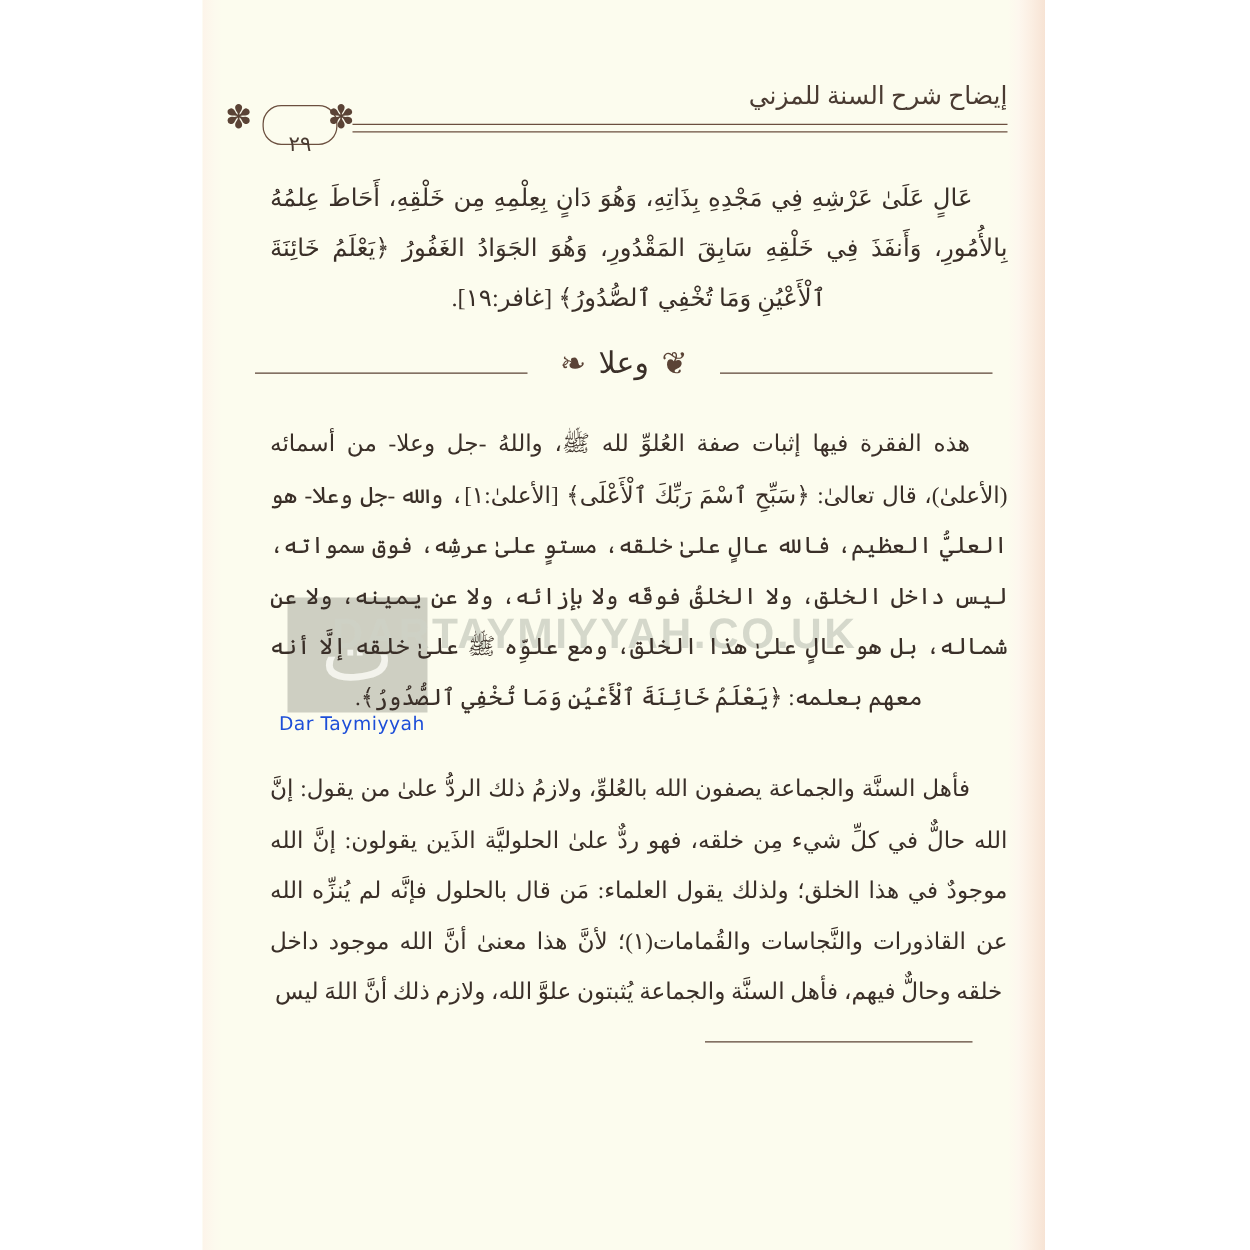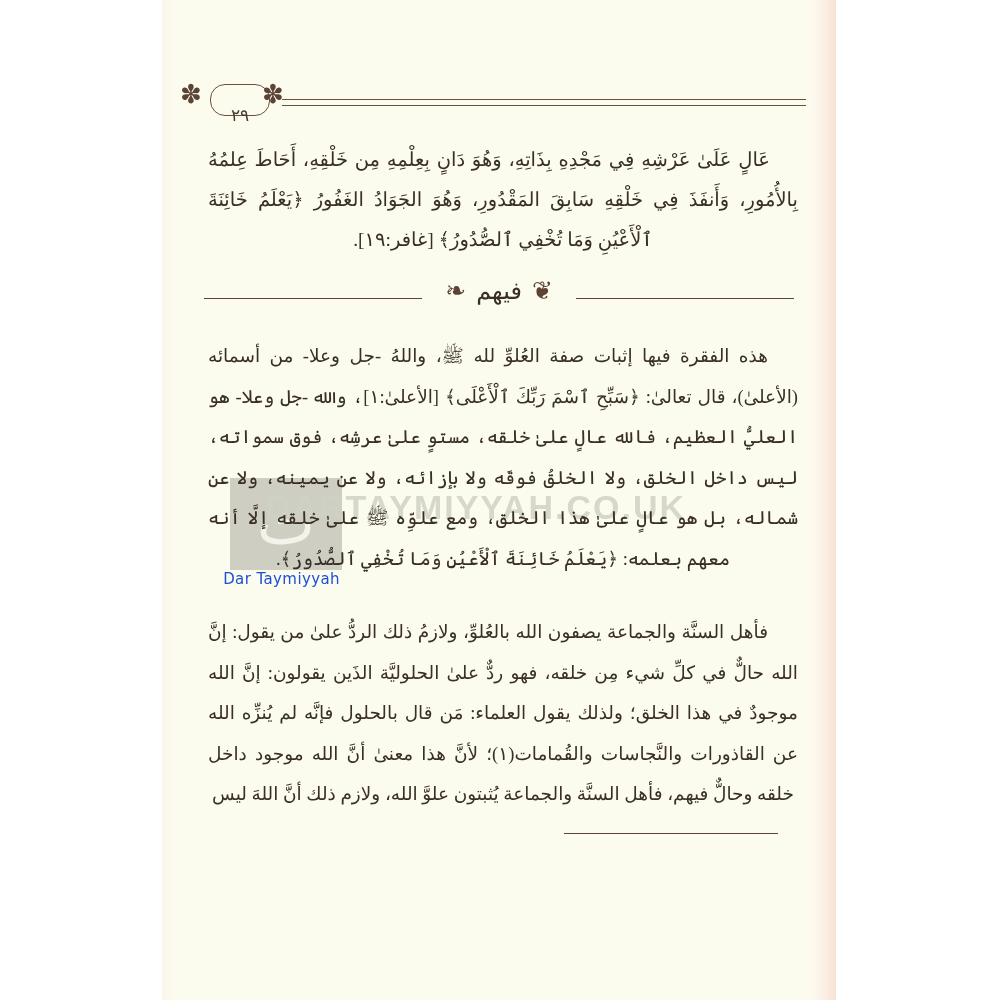--- a/index.html
+++ b/index.html
@@ -171,21 +171,21 @@
     font-size: 26px;
     line-height: 1;
     color: #5b4336;
   }
   #hdr-orn-left  { left: 18px; }
   #hdr-orn-right { left: 100px; }
 
   
   #body-col {
     position: absolute;
-    left: 4px;
+    left: 12px;
     top: 0;
     width: 674px;
     height: 760px;
     z-index: 2;
     border-radius: 32px;
   }
 
   .para {
     position: absolute;
     right: 42px;
@@ -290,20 +290,21 @@
     <div id="watermark">
       <div id="wm-logo-box">
         <span id="wm-logo-glyph">ت</span>
       </div>
       <div id="wm-wordmark">DARTAYMIYYAH.CO.UK</div>
       <div id="wm-subtext">Dar Taymiyyah</div>
     </div>
 
     <div id="header">
 
+      <div id="header-title">إيضاح شرح السنة للمزني</div>
 
       <div id="header-rule">
         <div class="r r1"></div>
         <div class="r r2"></div>
       </div>
 
       <span class="hdr-orn" id="hdr-orn-left">✽</span>
 
       <div id="page-num-medallion">
         <span id="page-num">٢٩</span>
@@ -319,21 +320,21 @@
       <div class="para sharh-para" id="sharh-p1">هذه الفقرة فيها إثبات صفة العُلوِّ لله ﷺ، واللهُ -جل وعلا- من أسمائه (الأعلىٰ)، قال تعالىٰ: ﴿سَبِّحِ ٱسْمَ رَبِّكَ ٱلْأَعْلَى﴾ [الأعلىٰ:١]، والله -جل وعلا- هو العليُّ العظيم، فالله عالٍ علىٰ خلقه، مستوٍ علىٰ عرشِه، فوق سمواته، ليس داخل الخلق، ولا الخلقُ فوقَه ولا بإزائه، ولا عن يمينه، ولا عن شماله، بل هو عالٍ علىٰ هذا الخلق، ومع علوِّه ﷺ علىٰ خلقه إلَّا أنه معهم بعلمه: ﴿يَعْلَمُ خَائِنَةَ ٱلْأَعْيُنِ وَمَا تُخْفِي ٱلصُّدُورُ﴾.</div>
 
       <div class="para sharh-para" id="sharh-p2">فأهل السنَّة والجماعة يصفون الله بالعُلوِّ، ولازمُ ذلك الردُّ علىٰ من يقول: إنَّ الله حالٌّ في كلِّ شيء مِن خلقه، فهو ردٌّ علىٰ الحلوليَّة الذَين يقولون: إنَّ الله موجودٌ في هذا الخلق؛ ولذلك يقول العلماء: مَن قال بالحلول فإنَّه لم يُنزِّه الله عن القاذورات والنَّجاسات والقُمامات(١)؛ لأنَّ هذا معنىٰ أنَّ الله موجود داخل خلقه وحالٌّ فيهم، فأهل السنَّة والجماعة يُثبتون علوَّ الله، ولازم ذلك أنَّ اللهَ ليس</div>
     </div>
 
     <div id="sharh-divider">
       <div id="sharh-line-right"></div>
       <div id="sharh-line-left"></div>
       <div id="sharh-center">
         <span class="sharh-orn">❦</span>
-        <span id="sharh-label">فيهم</span>
+        <span id="sharh-label">وعلا</span>
         <span class="sharh-orn">❧</span>
       </div>
     </div>
 
     <div id="footnote-rule"></div>
 
   </div>
 </div>
 
 </body></html>

